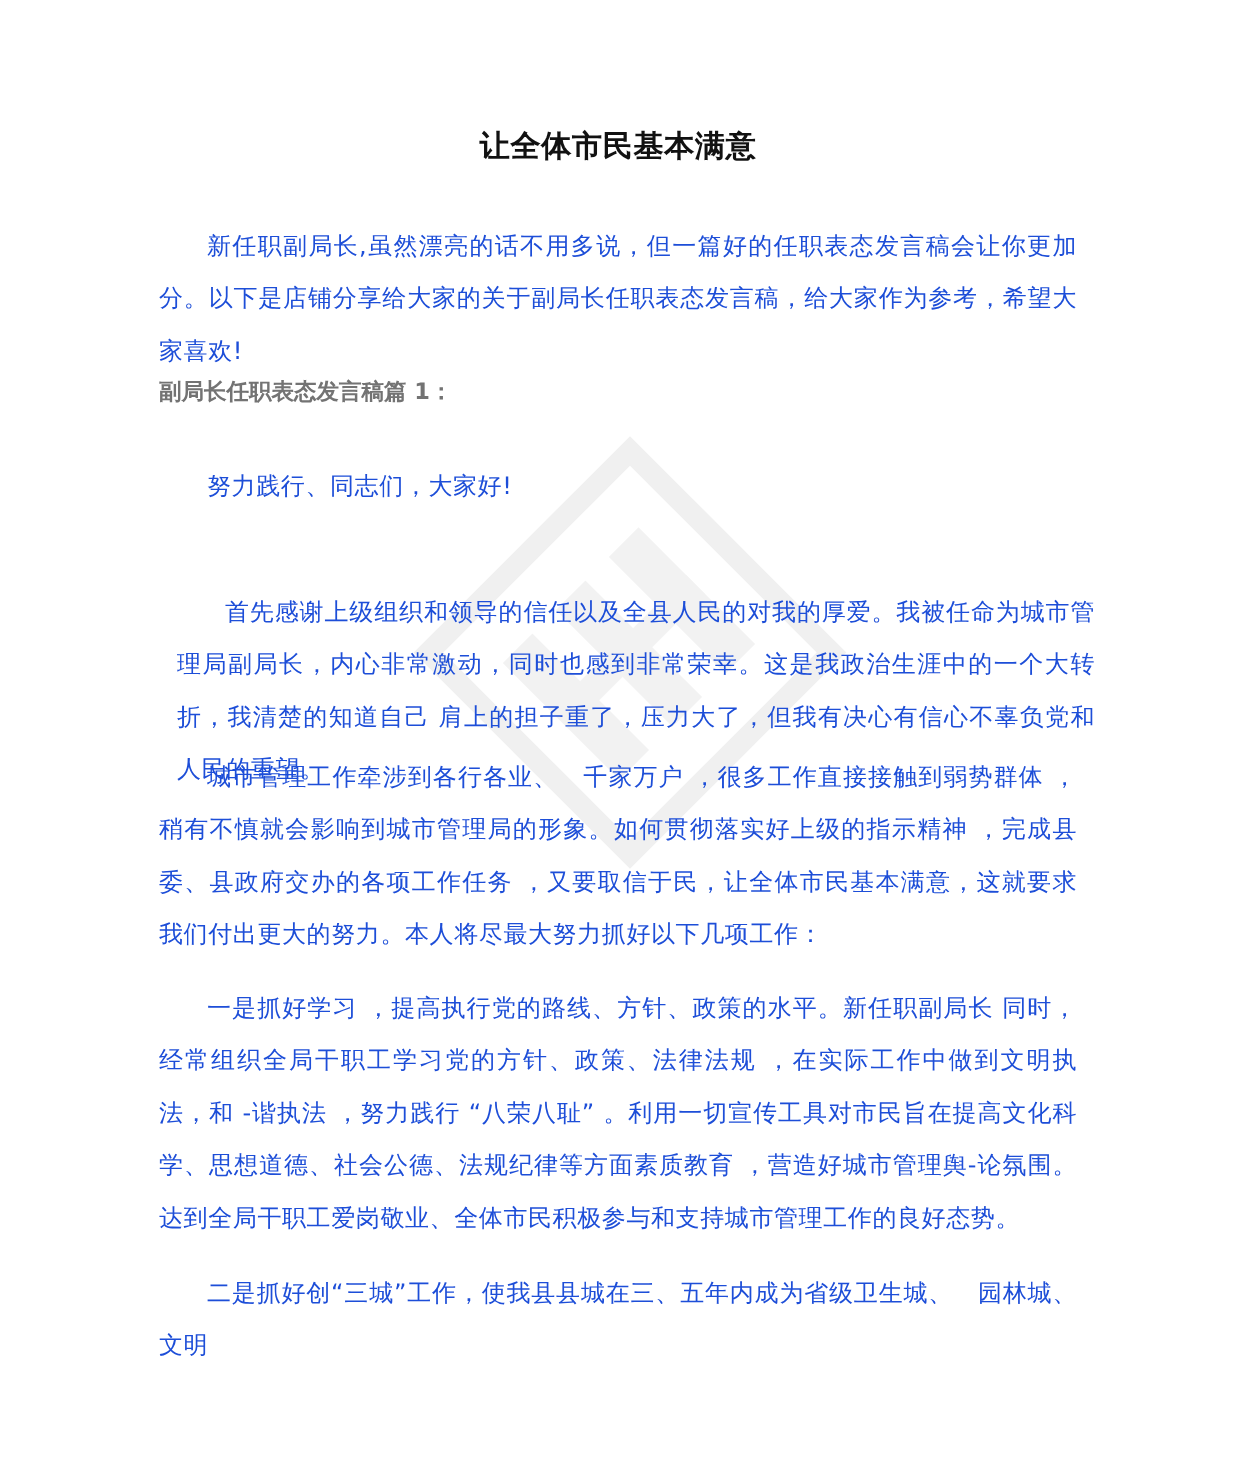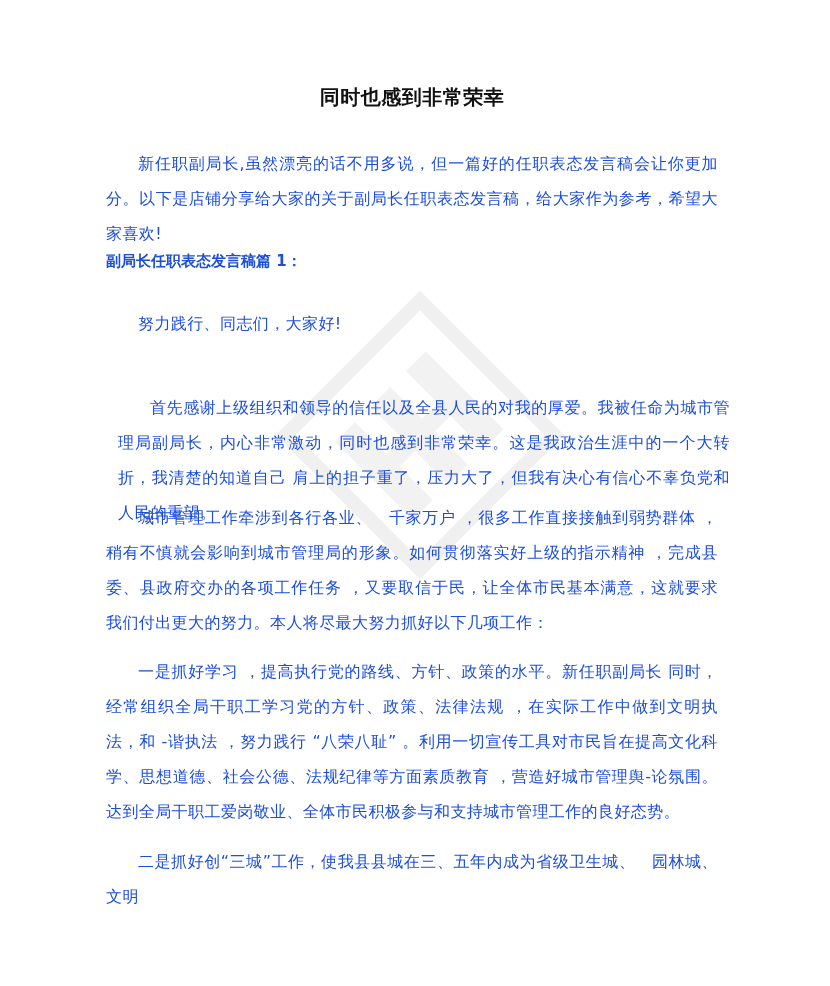--- a/index.html
+++ b/index.html
@@ -60,21 +60,21 @@
       letter-spacing: 0.4px;
       color: #1d4ed8;
     }
     .section-heading {
       position: absolute;
       left: 0;
       top: 248px;
       font-size: 15px;
       font-weight: bold;
       line-height: 26px;
-      color: #1d4ed8;
+      color: #737373;
     }
     #p-intro { top: 146px; }
     #p-greeting { top: 306px; }
     #p-thanks { top: 378px; }
     #p-city { top: 500px; }
     #p-first { top: 654px; }
     #p-second { top: 844px; }
   </style>
 </head>
 <body>
@@ -87,21 +87,21 @@
     </g>
     <g transform="rotate(-45 150 150)" fill="#e9e9e9">
       <rect x="85" y="95" width="28" height="110"></rect>
       <rect x="135" y="95" width="28" height="110"></rect>
       <rect x="185" y="95" width="28" height="110"></rect>
       <rect x="85" y="140" width="128" height="18"></rect>
     </g>
   </svg>
 
   <div class="content">
-    <div class="title">同时也感到非常荣幸</div>
+    <div class="title">让全体市民基本满意</div>
 
     <p class="para" id="p-intro" style="margin:0;">新任职副局长,虽然漂亮的话不用多说，但一篇好的任职表态发言稿会让你更加分。以下是店铺分享给大家的关于副局长任职表态发言稿，给大家作为参考，希望大家喜欢!</p>
 
     <div class="section-heading">副局长任职表态发言稿篇 1：</div>
 
     <p class="para" id="p-greeting" style="margin:0;">努力践行、同志们，大家好!</p>
 
     <p class="para" id="p-thanks" style="margin:12px;">首先感谢上级组织和领导的信任以及全县人民的对我的厚爱。我被任命为城市管理局副局长，内心非常激动，同时也感到非常荣幸。这是我政治生涯中的一个大转折，我清楚的知道自己 肩上的担子重了，压力大了，但我有决心有信心不辜负党和人民的重望。</p>
 
     <p class="para" id="p-city" style="margin:0;">城市管理工作牵涉到各行各业、　千家万户 ，很多工作直接接触到弱势群体 ，稍有不慎就会影响到城市管理局的形象。如何贯彻落实好上级的指示精神 ，完成县委、县政府交办的各项工作任务 ，又要取信于民，让全体市民基本满意，这就要求我们付出更大的努力。本人将尽最大努力抓好以下几项工作：</p>

